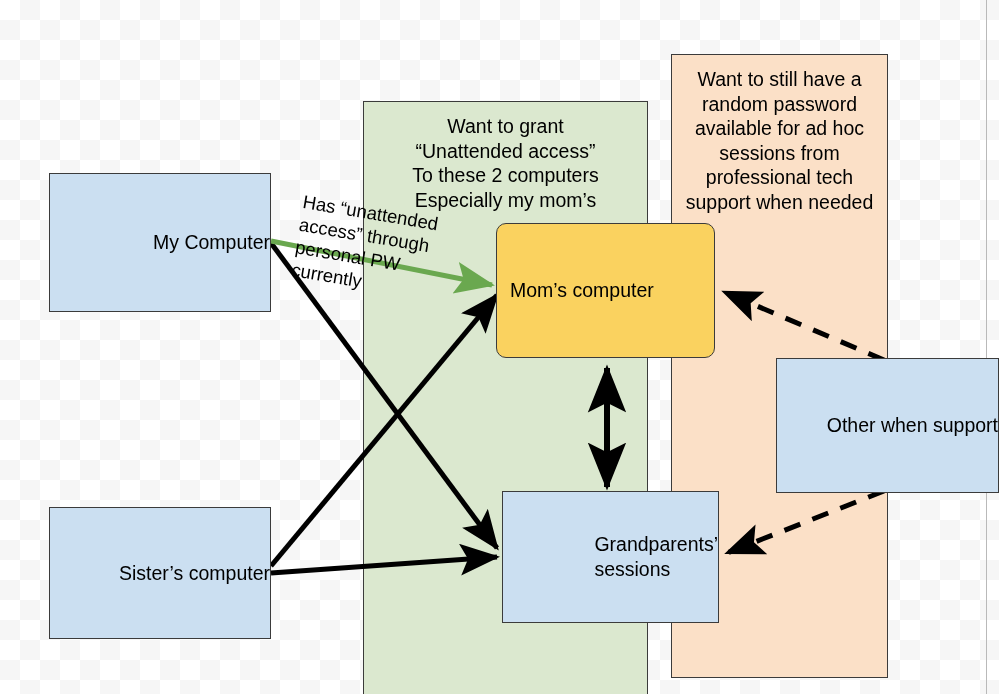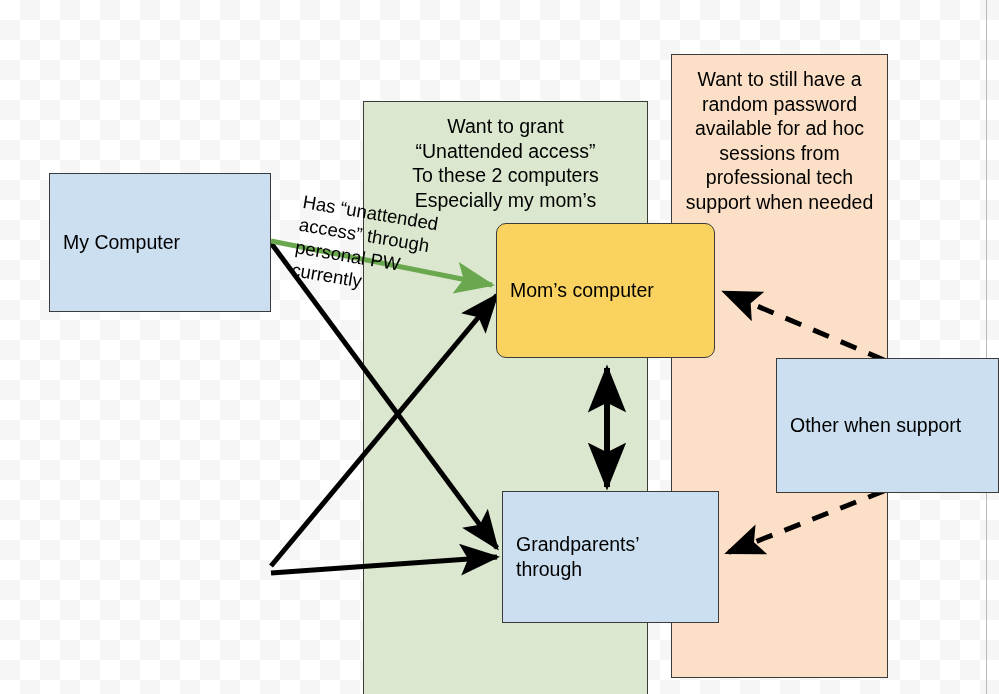--- a/index.html
+++ b/index.html
@@ -50,21 +50,21 @@
     display: flex;
     align-items: center;
     color: #000000;
     font-size: 19.5px;
     line-height: 25px;
   }
   .node span {
     padding-left: 13px;
     white-space: pre-line;
   }
-  .node-blue { background: #cbdff1; }
+  .node-blue { background: #cbdff1; justify-content: flex-end; }
   .node-gold { background: #fad25f; border-radius: 10px; }
   svg.overlay {
     position: absolute;
     left: 0; top: 0;
     width: 999px;
     height: 694px;
     pointer-events: none;
   }
   .rot-label {
     position: absolute;
@@ -132,27 +132,30 @@
 
   <div class="rot-label">Has “unattended
 access” through
 personal PW
 currently</div>
 
   <div class="node node-blue" style="left:49px; top:173px; width:222px; height:139px;">
     <span>My Computer</span>
   </div>
 
+  <div class="node node-blue" style="left:49px; top:507px; width:222px; height:132px;">
+    <span>Sister’s computer</span>
+  </div>
 
   <div class="node node-gold" style="left:496px; top:223px; width:219px; height:135px;">
     <span>Mom’s computer</span>
   </div>
 
   <div class="node node-blue" style="left:502px; top:491px; width:217px; height:132px;">
     <span>Grandparents’
-through</span>
+sessions</span>
   </div>
 
   <div class="node node-blue" style="left:776px; top:358px; width:223px; height:135px;">
     <span>Other when support</span>
   </div>
 
 </div>
 
 </body></html>

